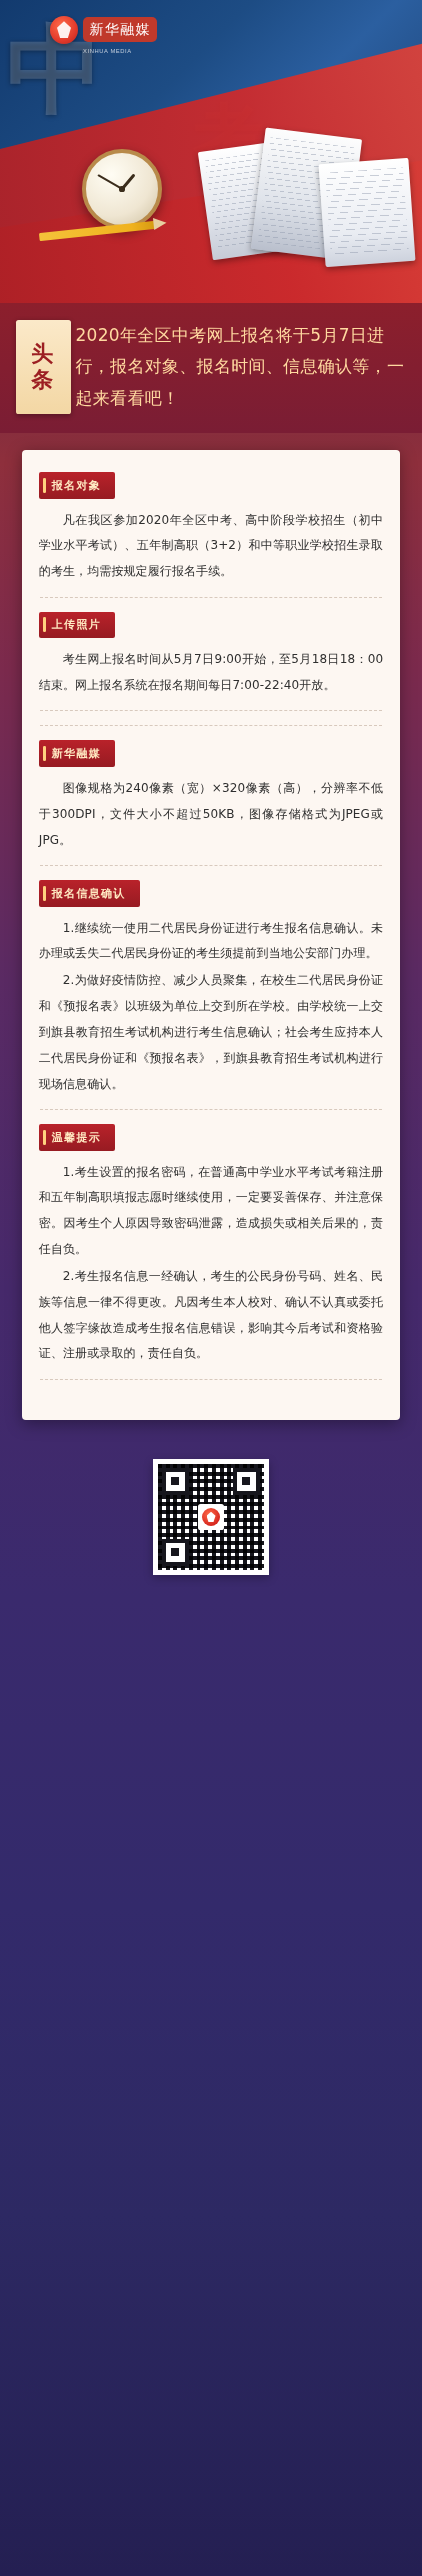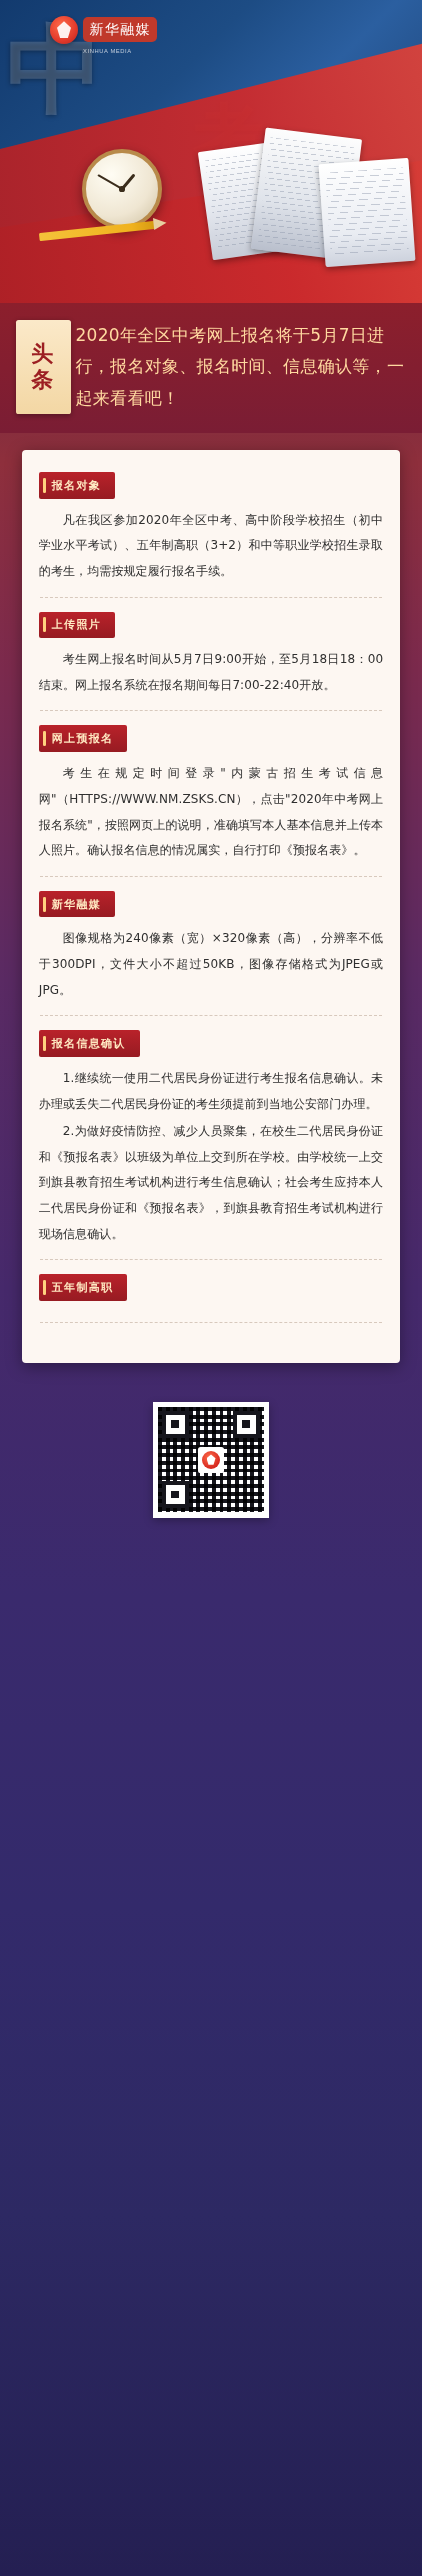--- a/index.html
+++ b/index.html
@@ -303,47 +303,45 @@
     <div class="divider"></div>
 
     <div class="section">
       <div class="sec-head">上传照片</div>
       <div class="sec-body">
         <p>考生网上报名时间从5月7日9:00开始，至5月18日18：00结束。网上报名系统在报名期间每日7:00-22:40开放。</p>
       </div>
     </div>
     <div class="divider"></div>
 
-    <div class="section">
-      <div class="sec-head">网上预报名</div>
-      <div class="sec-body">
-        <p>考生在规定时间登录"内蒙古招生考试信息网"（HTTPS://WWW.NM.ZSKS.CN），点击"2020年中考网上报名系统"，按照网页上的说明，准确填写本人基本信息并上传本人照片。确认报名信息的情况属实，自行打印《预报名表》。</p>
-      </div>
-    </div>
     <div class="divider"></div>
 
     <div class="section">
       <div class="sec-head">新华融媒</div>
       <div class="sec-body">
         <p>图像规格为240像素（宽）×320像素（高），分辨率不低于300DPI，文件大小不超过50KB，图像存储格式为JPEG或JPG。</p>
       </div>
     </div>
     <div class="divider"></div>
 
     <div class="section">
       <div class="sec-head">报名信息确认</div>
       <div class="sec-body">
         <p>1.继续统一使用二代居民身份证进行考生报名信息确认。未办理或丢失二代居民身份证的考生须提前到当地公安部门办理。</p>
         <p>2.为做好疫情防控、减少人员聚集，在校生二代居民身份证和《预报名表》以班级为单位上交到所在学校。由学校统一上交到旗县教育招生考试机构进行考生信息确认；社会考生应持本人二代居民身份证和《预报名表》，到旗县教育招生考试机构进行现场信息确认。</p>
       </div>
     </div>
     <div class="divider"></div>
 
     <div class="section">
-      <div class="sec-head">五年制高职</div>
+      <div class="sec-head">温馨提示</div>
+      <div class="sec-body">
+        <p>1.考生设置的报名密码，在普通高中学业水平考试考籍注册和五年制高职填报志愿时继续使用，一定要妥善保存、并注意保密。因考生个人原因导致密码泄露，造成损失或相关后果的，责任自负。</p>
+        <p>2.考生报名信息一经确认，考生的公民身份号码、姓名、民族等信息一律不得更改。凡因考生本人校对、确认不认真或委托他人签字缘故造成考生报名信息错误，影响其今后考试和资格验证、注册或录取的，责任自负。</p>
+      </div>
     </div>
     <div class="divider"></div>
 
   </div>
 
   <div class="qr-wrap">
     <div class="qr">
       <div class="qr-eye tl"></div>
       <div class="qr-eye tr"></div>
       <div class="qr-eye bl"></div>

